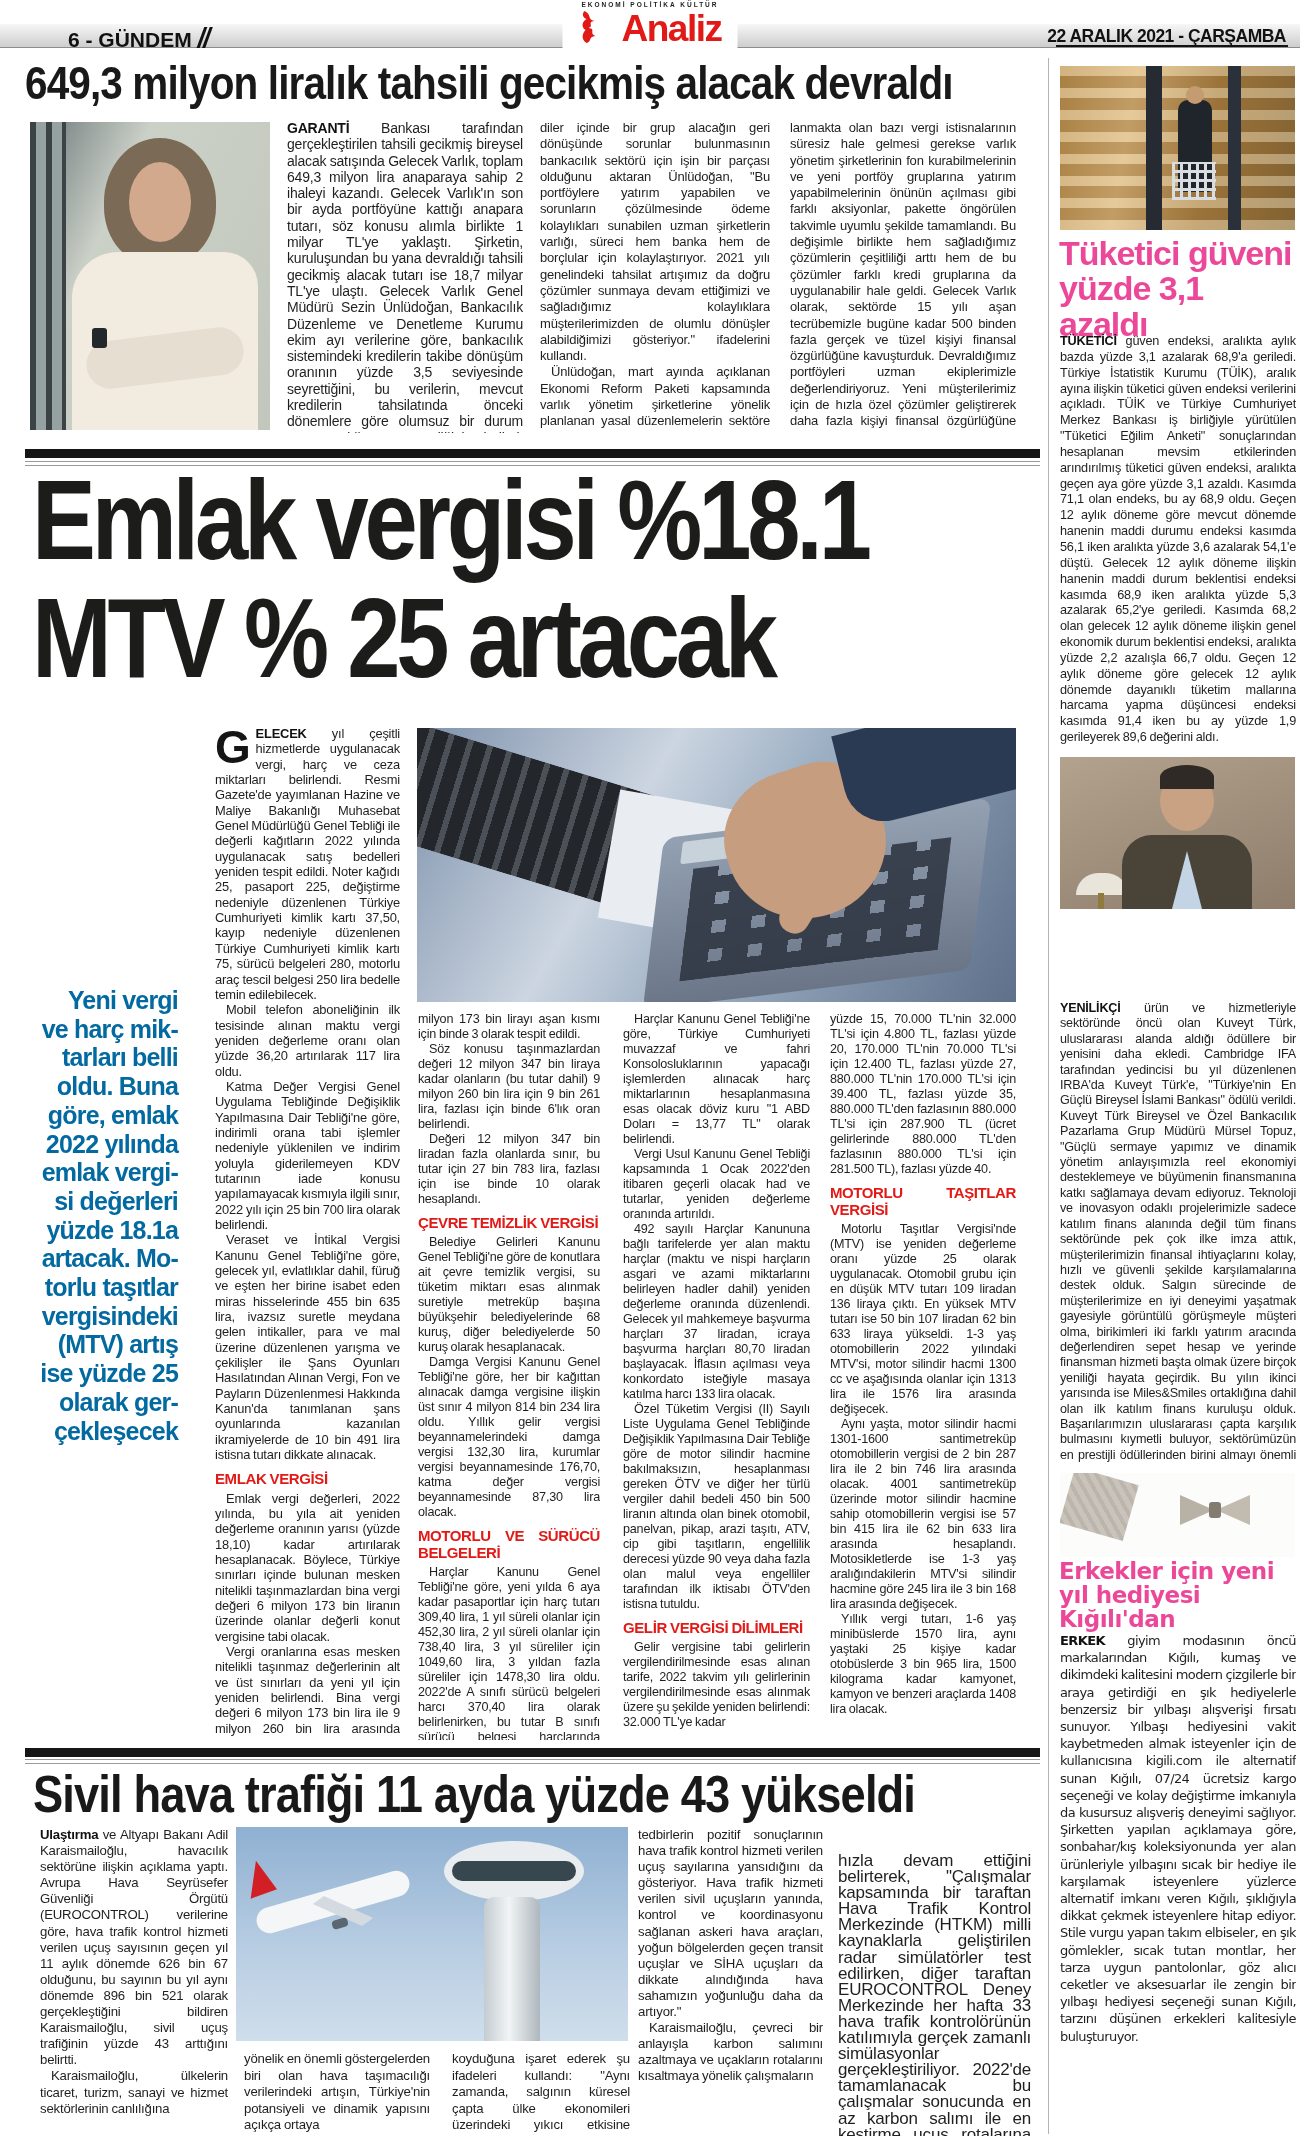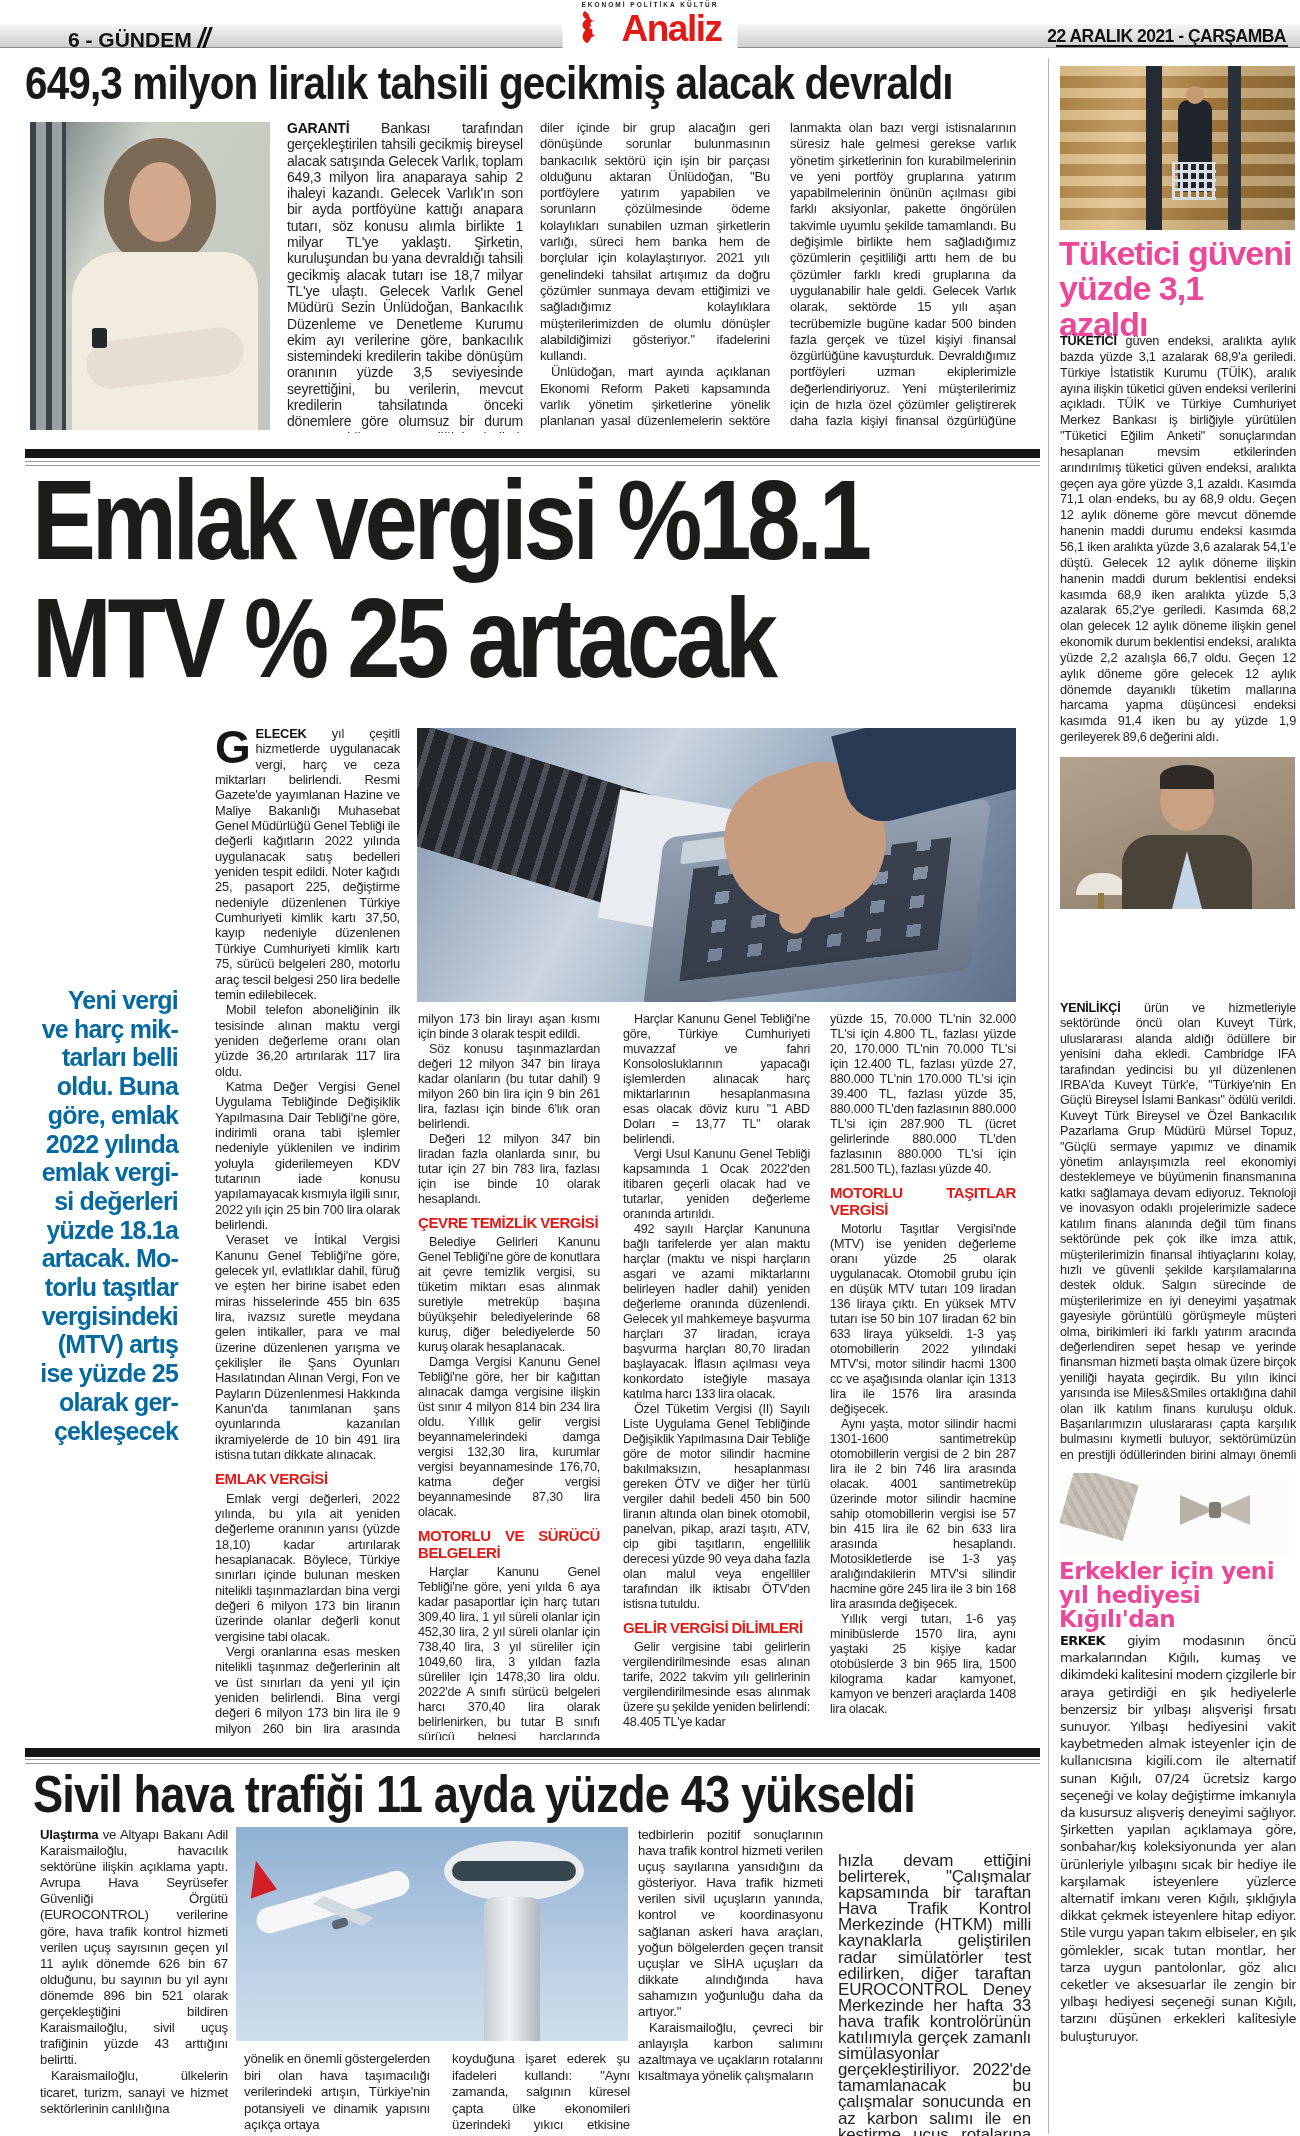--- a/index.html
+++ b/index.html
@@ -134,21 +134,21 @@
     <p class="sub">MOTORLU VE SÜRÜCÜ BELGELERİ</p>
     <p class="ind">Harçlar Kanunu Genel Tebliği'ne göre, yeni yılda 6 aya kadar pasaportlar için harç tutarı 309,40 lira, 1 yıl süreli olanlar için 452,30 lira, 2 yıl süreli olanlar için 738,40 lira, 3 yıl süreliler için 1049,60 lira, 3 yıldan fazla süreliler için 1478,30 lira oldu. 2022'de A sınıfı sürücü belgeleri harcı 370,40 lira olarak belirlenirken, bu tutar B sınıfı sürücü belgesi harçlarında 1116,90 lira olarak uygulanacak.</p>
   </div>
 
   <div class="col" style="left:623px;top:1012px;width:187px;height:728px;font-size:12.6px;line-height:15px;">
     <p class="ind">Harçlar Kanunu Genel Tebliği'ne göre, Türkiye Cumhuriyeti muvazzaf ve fahri Konsolosluklarının yapacağı işlemlerden alınacak harç miktarlarının hesaplanmasına esas olacak döviz kuru "1 ABD Doları = 13,77 TL" olarak belirlendi.</p>
     <p class="ind">Vergi Usul Kanunu Genel Tebliği kapsamında 1 Ocak 2022'den itibaren geçerli olacak had ve tutarlar, yeniden değerleme oranında artırıldı.</p>
     <p class="ind">492 sayılı Harçlar Kanununa bağlı tarifelerde yer alan maktu harçlar (maktu ve nispi harçların asgari ve azami miktarlarını belirleyen hadler dahil) yeniden değerleme oranında düzenlendi. Gelecek yıl mahkemeye başvurma harçları 37 liradan, icraya başvurma harçları 80,70 liradan başlayacak. İflasın açılması veya konkordato isteğiyle masaya katılma harcı 133 lira olacak.</p>
     <p class="ind">Özel Tüketim Vergisi (II) Sayılı Liste Uygulama Genel Tebliğinde Değişiklik Yapılmasına Dair Tebliğe göre de motor silindir hacmine bakılmaksızın, hesaplanması gereken ÖTV ve diğer her türlü vergiler dahil bedeli 450 bin 500 liranın altında olan binek otomobil, panelvan, pikap, arazi taşıtı, ATV, cip gibi taşıtların, engellilik derecesi yüzde 90 veya daha fazla olan malul veya engelliler tarafından ilk iktisabı ÖTV'den istisna tutuldu.</p>
     <p class="sub">GELİR VERGİSİ DİLİMLERİ</p>
-    <p class="ind">Gelir vergisine tabi gelirlerin vergilendirilmesinde esas alınan tarife, 2022 takvim yılı gelirlerinin vergilendirilmesinde esas alınmak üzere şu şekilde yeniden belirlendi: 48.405 TL'ye kadar</p>
+    <p class="ind">Gelir vergisine tabi gelirlerin vergilendirilmesinde esas alınan tarife, 2022 takvim yılı gelirlerinin vergilendirilmesinde esas alınmak üzere şu şekilde yeniden belirlendi: 32.000 TL'ye kadar</p>
   </div>
 
   <div class="col" style="left:830px;top:1012px;width:186px;height:728px;font-size:12.6px;line-height:15px;">
     <p>yüzde 15, 70.000 TL'nin 32.000 TL'si için 4.800 TL, fazlası yüzde 20, 170.000 TL'nin 70.000 TL'si için 12.400 TL, fazlası yüzde 27, 880.000 TL'nin 170.000 TL'si için 39.400 TL, fazlası yüzde 35, 880.000 TL'den fazlasının 880.000 TL'si için 287.900 TL (ücret gelirlerinde 880.000 TL'den fazlasının 880.000 TL'si için 281.500 TL), fazlası yüzde 40.</p>
     <p class="sub">MOTORLU TAŞITLAR VERGİSİ</p>
     <p class="ind">Motorlu Taşıtlar Vergisi'nde (MTV) ise yeniden değerleme oranı yüzde 25 olarak uygulanacak. Otomobil grubu için en düşük MTV tutarı 109 liradan 136 liraya çıktı. En yüksek MTV tutarı ise 50 bin 107 liradan 62 bin 633 liraya yükseldi. 1-3 yaş otomobillerin 2022 yılındaki MTV'si, motor silindir hacmi 1300 cc ve aşağısında olanlar için 1313 lira ile 1576 lira arasında değişecek.</p>
     <p class="ind">Aynı yaşta, motor silindir hacmi 1301-1600 santimetreküp otomobillerin vergisi de 2 bin 287 lira ile 2 bin 746 lira arasında olacak. 4001 santimetreküp üzerinde motor silindir hacmine sahip otomobillerin vergisi ise 57 bin 415 lira ile 62 bin 633 lira arasında hesaplandı. Motosikletlerde ise 1-3 yaş aralığındakilerin MTV'si silindir hacmine göre 245 lira ile 3 bin 168 lira arasında değişecek.</p>
     <p class="ind">Yıllık vergi tutarı, 1-6 yaş minibüslerde 1570 lira, aynı yaştaki 25 kişiye kadar otobüslerde 3 bin 965 lira, 1500 kilograma kadar kamyonet, kamyon ve benzeri araçlarda 1408 lira olacak.</p>
   </div>
 

